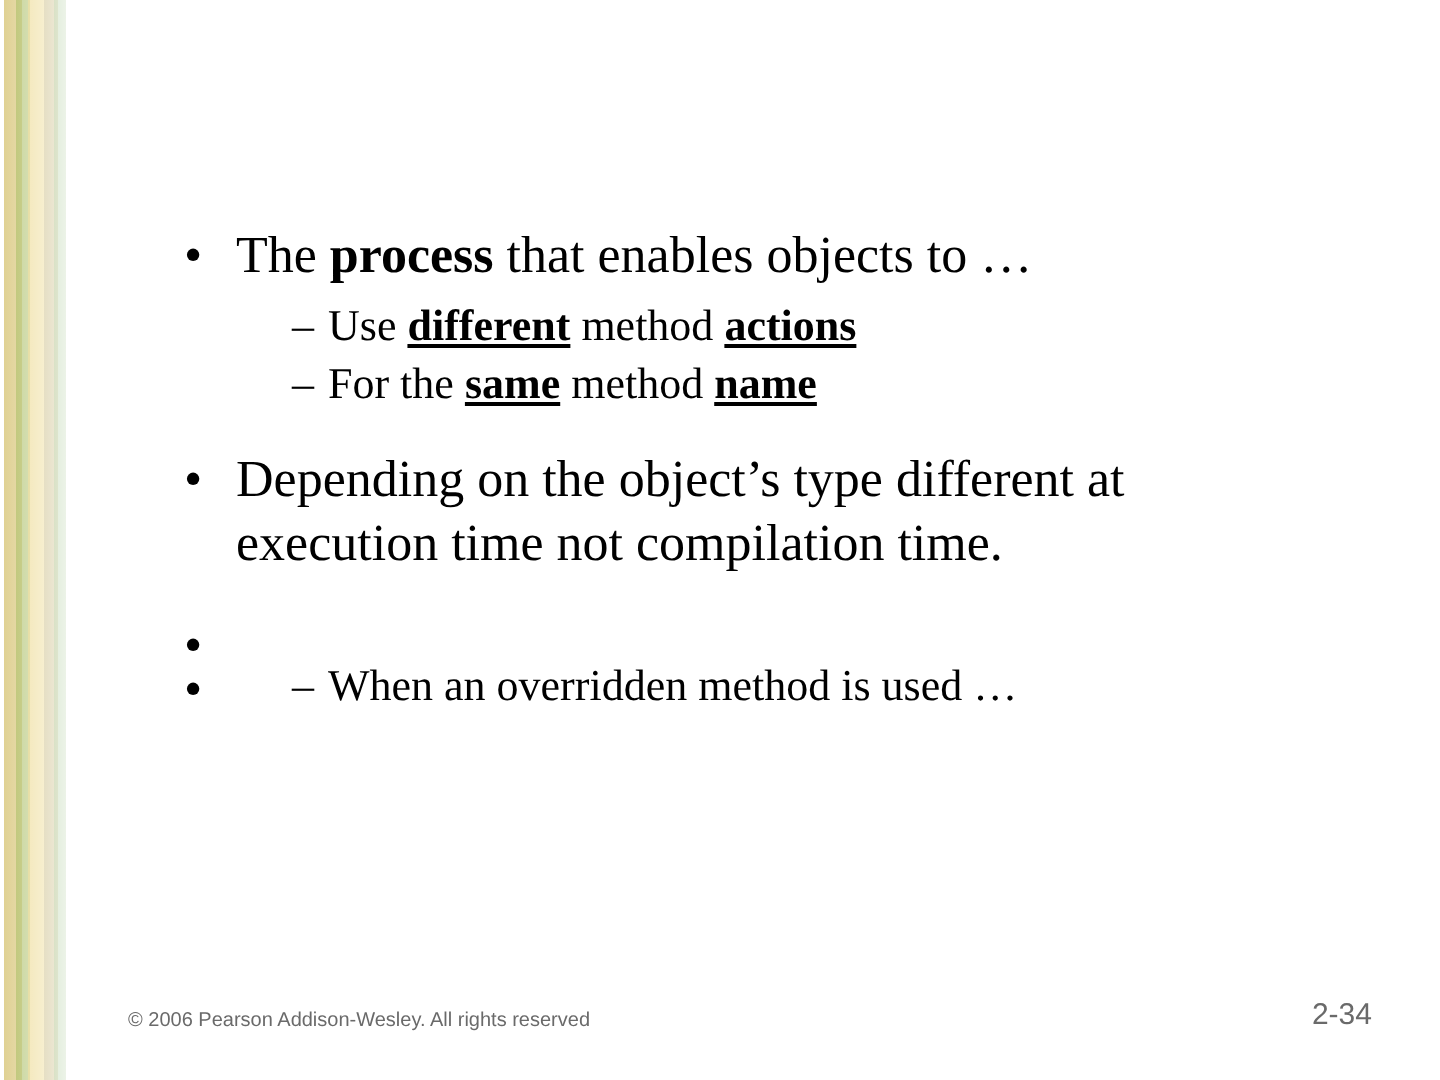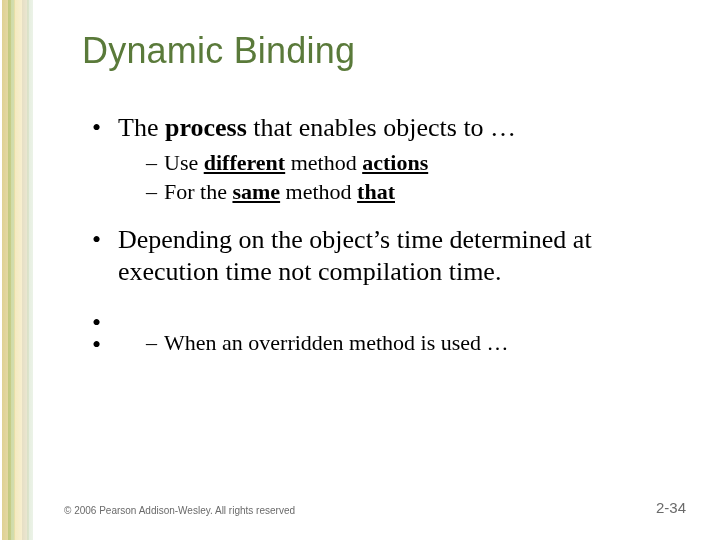--- a/index.html
+++ b/index.html
@@ -127,38 +127,37 @@
 <div class="slide">
 
   <div class="deco">
     <div class="bar b1"></div>
     <div class="bar b2"></div>
     <div class="bar b3"></div>
     <div class="bar b4"></div>
     <div class="bar b5"></div>
   </div>
 
-  <div class="title">Dynamic Binding</div>
 
   <div class="body">
     <ul class="level1">
       <li>
         <span>The </span><strong>process</strong><span> that enables objects to …</span>
         <ul class="level2">
           <li>
             <span>Use </span><span class="u">different</span><span> method </span><span class="u">actions</span>
           </li>
           <li>
-            <span>For the </span><span class="u">same</span><span> method </span><span class="u">that</span>
+            <span>For the </span><span class="u">same</span><span> method </span><span class="u">name</span>
           </li>
         </ul>
       </li>
 
       <li>
-        <span>Depending on the object’s time determined at execution time not compilation time.</span>
+        <span>Depending on the object’s type different at execution time not compilation time.</span>
       </li>
 
       <li style="list-style:none;padding:0;margin:0;" class="gap"></li>
 
       <li>
         <ul class="level2">
           <li>
             <span>When an overridden method is used …</span>
           </li>
         </ul>

